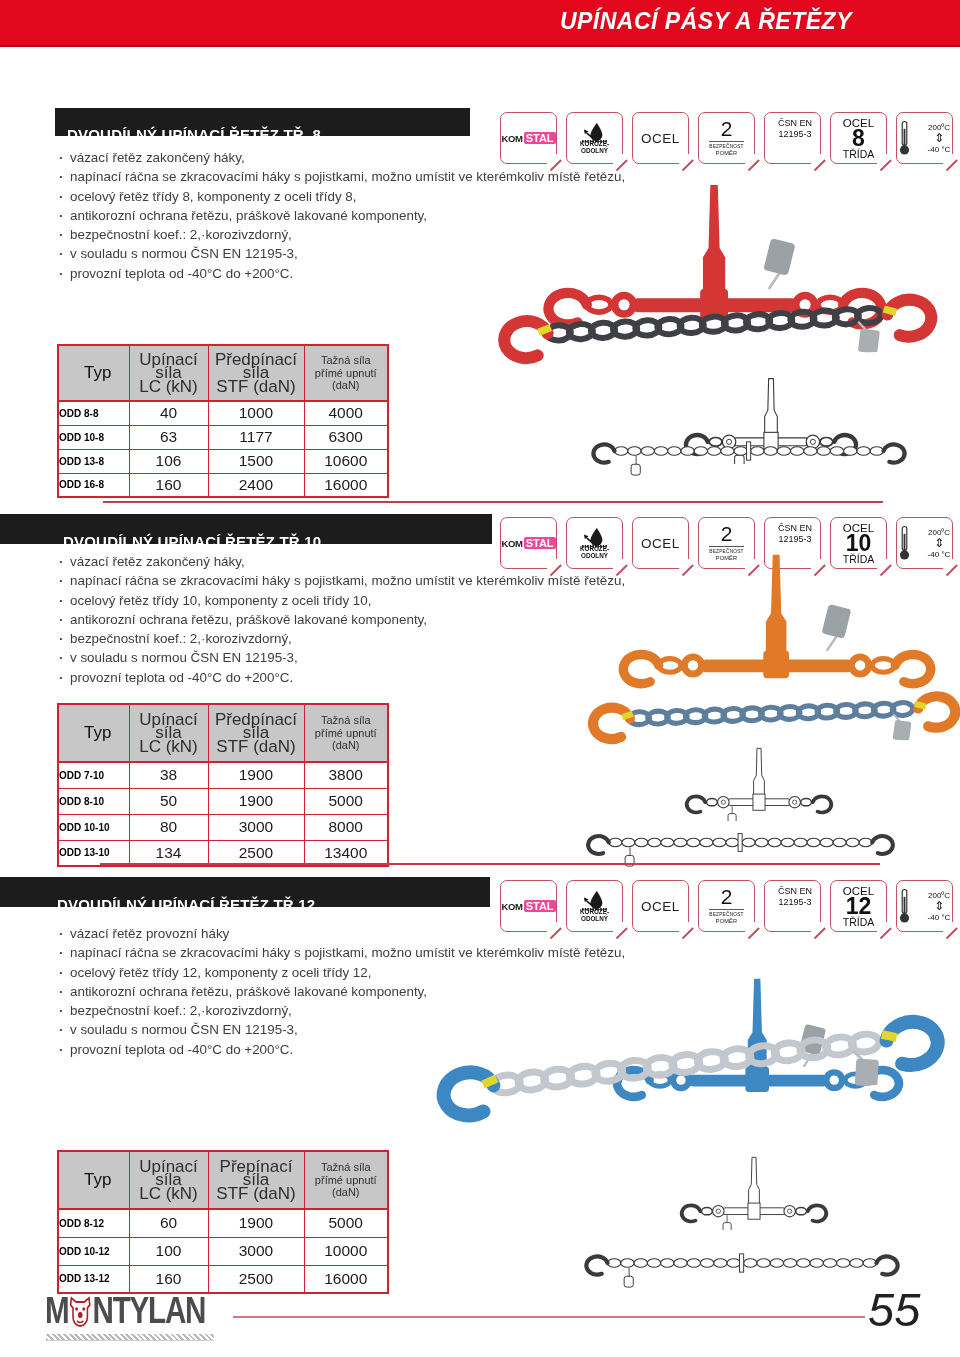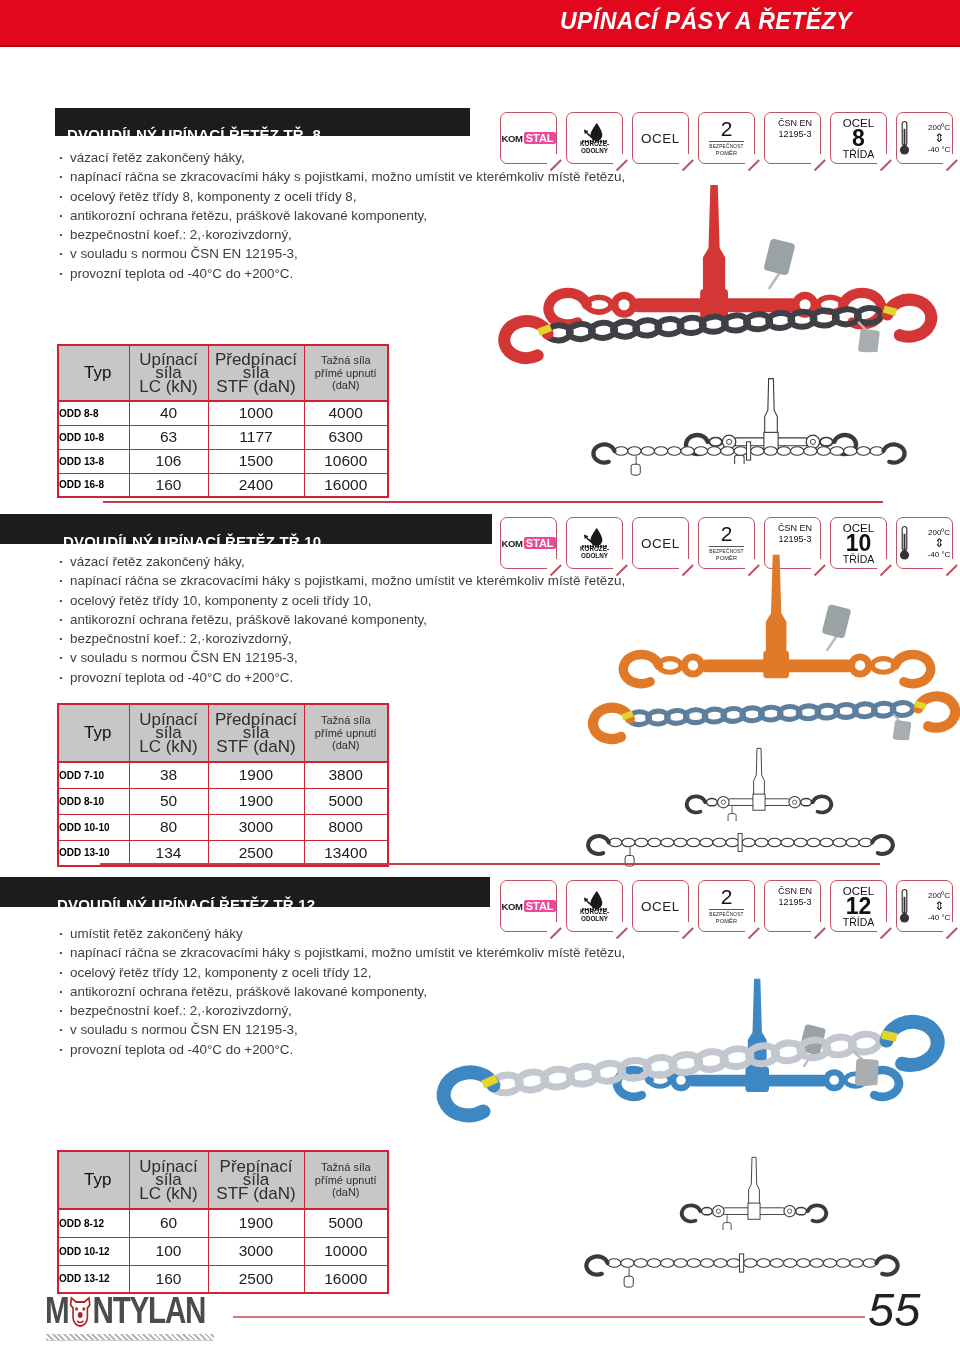--- a/index.html
+++ b/index.html
@@ -509,21 +509,21 @@
         </svg>
       <div class="tt">
           <span>200⁰C</span>
           <span class="ar">⇕</span>
           <span>-40 °C</span>
         </div>
     </div>
   </div>
 
   <ul class="bullets" style="left:58px;top:924px">
-    <li>umístit řetěz zakončený háky</li>
+    <li>vázací řetěz provozní háky</li>
     <li>napínací ráčna se zkracovacími háky s pojistkami, možno umístit ve kterémkoliv místě řetězu,</li>
     <li>ocelový řetěz třídy 12, komponenty z oceli třídy 12,</li>
     <li>antikorozní ochrana řetězu, práškově lakované komponenty,</li>
     <li>bezpečnostní koef.: 2,·korozivzdorný,</li>
     <li>v souladu s normou ČSN EN 12195-3,</li>
     <li>provozní teplota od -40°C do +200°C.</li>
   </ul>
 
   <svg class="art" style="left: 593px; top: 977px; width: 330px; height: 134px; color: rgb(61, 135, 194);" viewBox="0 0 420 170">
       <use href="#sym-ratchet"></use>

